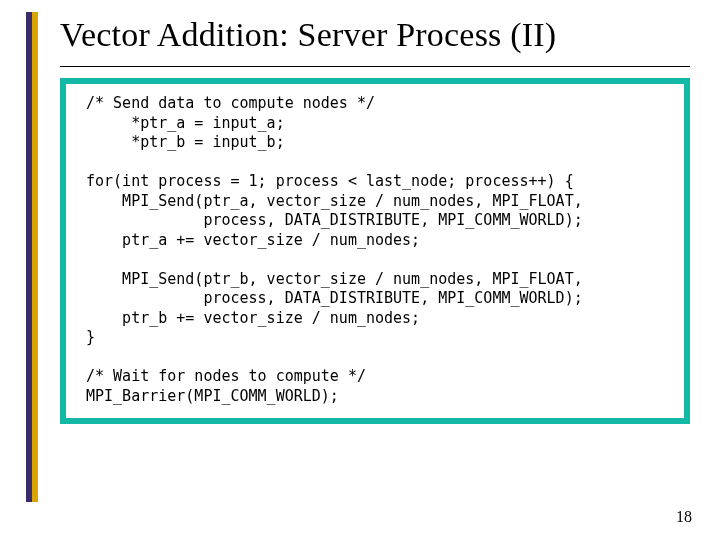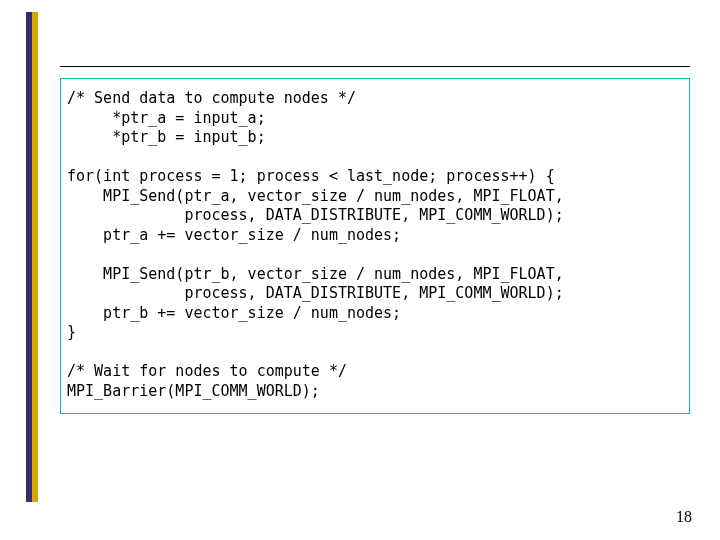--- a/index.html
+++ b/index.html
@@ -41,22 +41,22 @@
     left: 60px;
     right: 30px;
     height: 0;
     border-top: 1px solid #000;
   }
   .codebox {
     position: absolute;
     top: 78px;
     left: 60px;
     right: 30px;
-    border: 1px solid #14b8a6;
-    padding: 10px 14px 12px 6px;
+    border: 6px solid #14b8a6;
+    padding: 10px 14px 12px 20px;
     box-sizing: border-box;
   }
   .code {
     font-family: "Lucida Console", Consolas, monospace;
     font-size: 15px;
     line-height: 1.3;
     white-space: pre;
     margin: 0;
   }
   .page-num {
@@ -67,20 +67,21 @@
     font-family: "Times New Roman", Times, serif;
   }
 </style>
 </head>
 <body>
 
 <div class="slide">
   <div class="stripe purple"></div>
   <div class="stripe gold"></div>
 
+  <div class="title">Vector Addition: Server Process (II)</div>
   <div class="title-rule"></div>
 
   <div class="codebox">
     <pre class="code">/* Send data to compute nodes */
      *ptr_a = input_a;
      *ptr_b = input_b;
 
 for(int process = 1; process &lt; last_node; process++) {
     MPI_Send(ptr_a, vector_size / num_nodes, MPI_FLOAT,
              process, DATA_DISTRIBUTE, MPI_COMM_WORLD);

